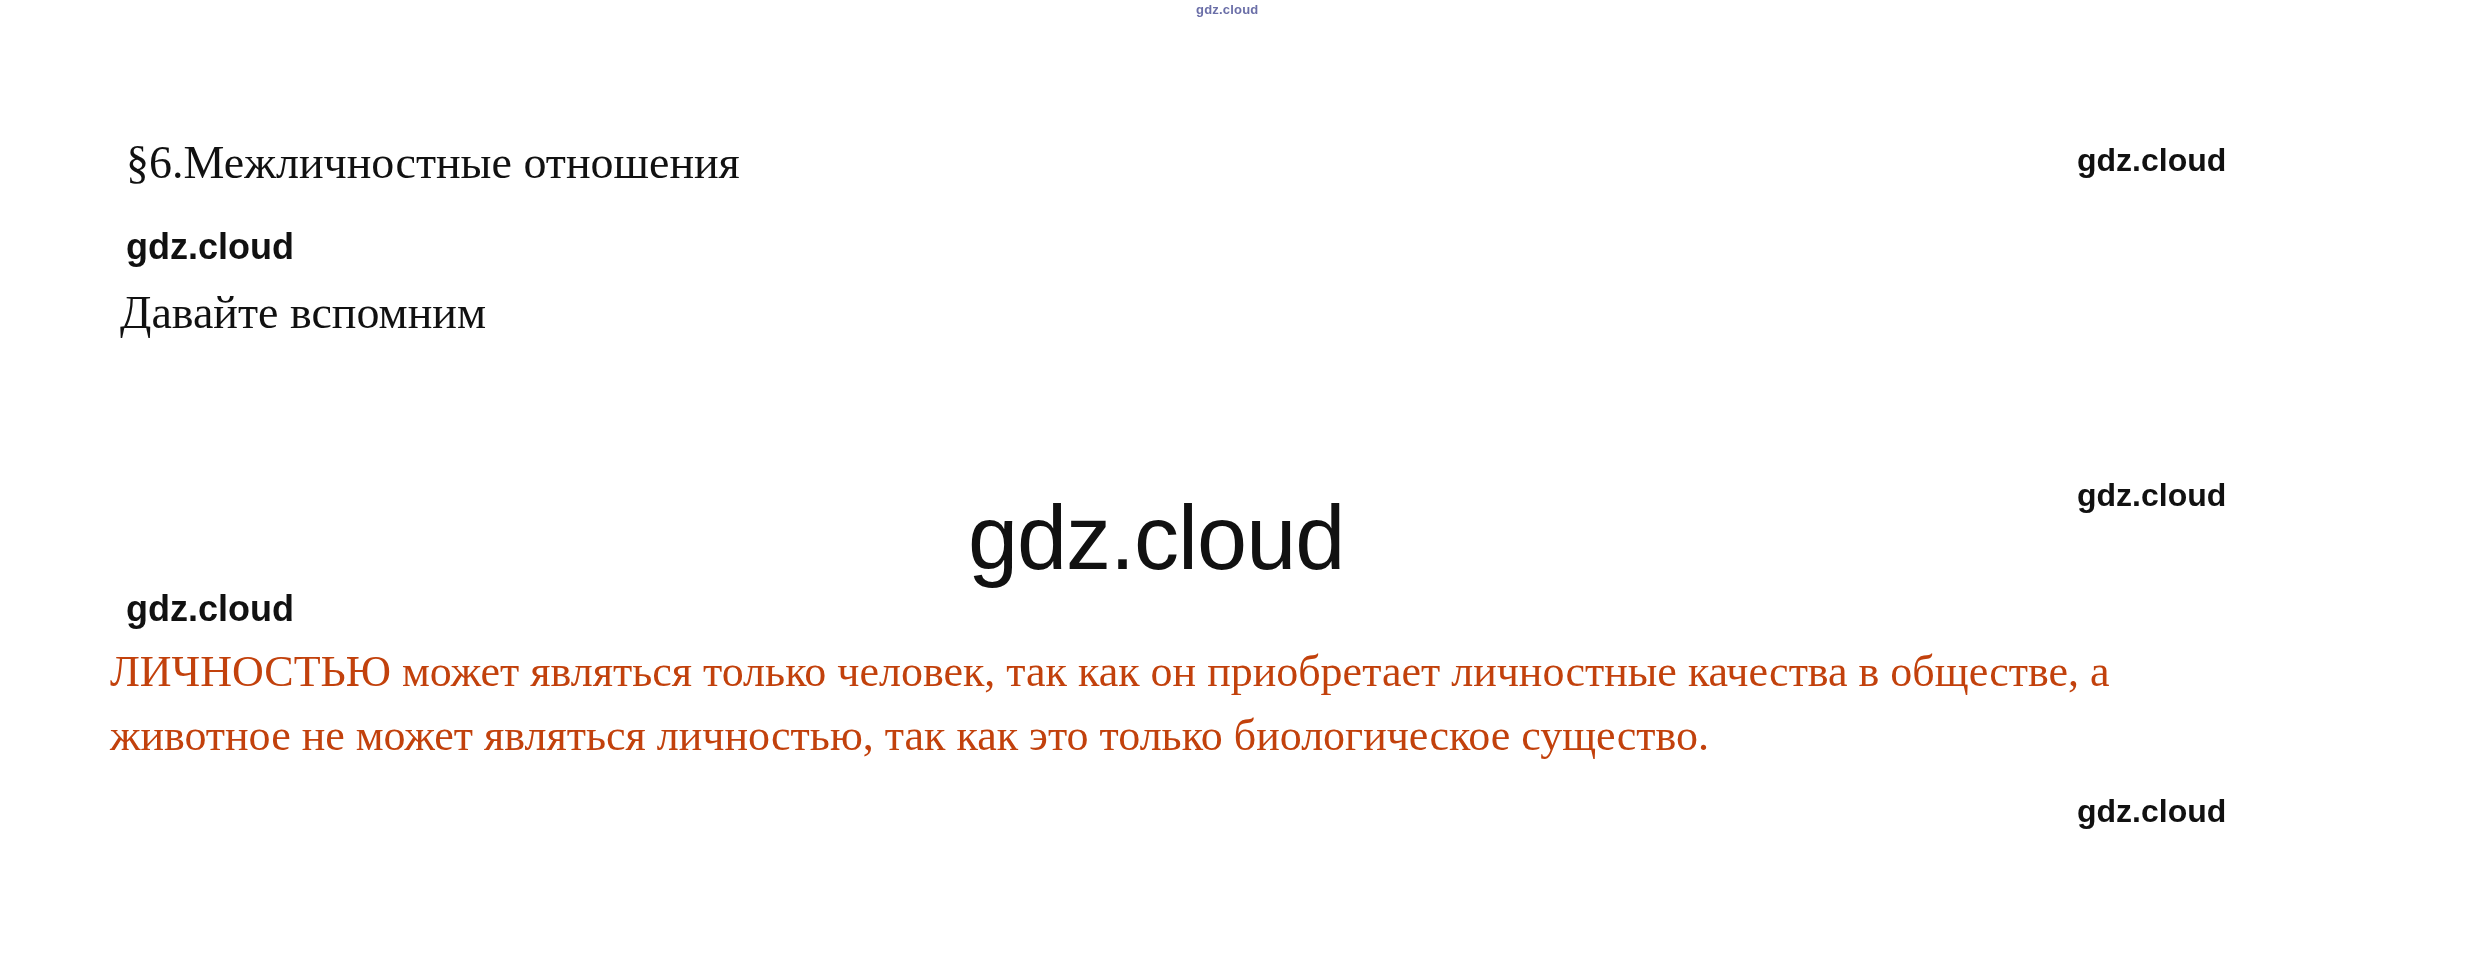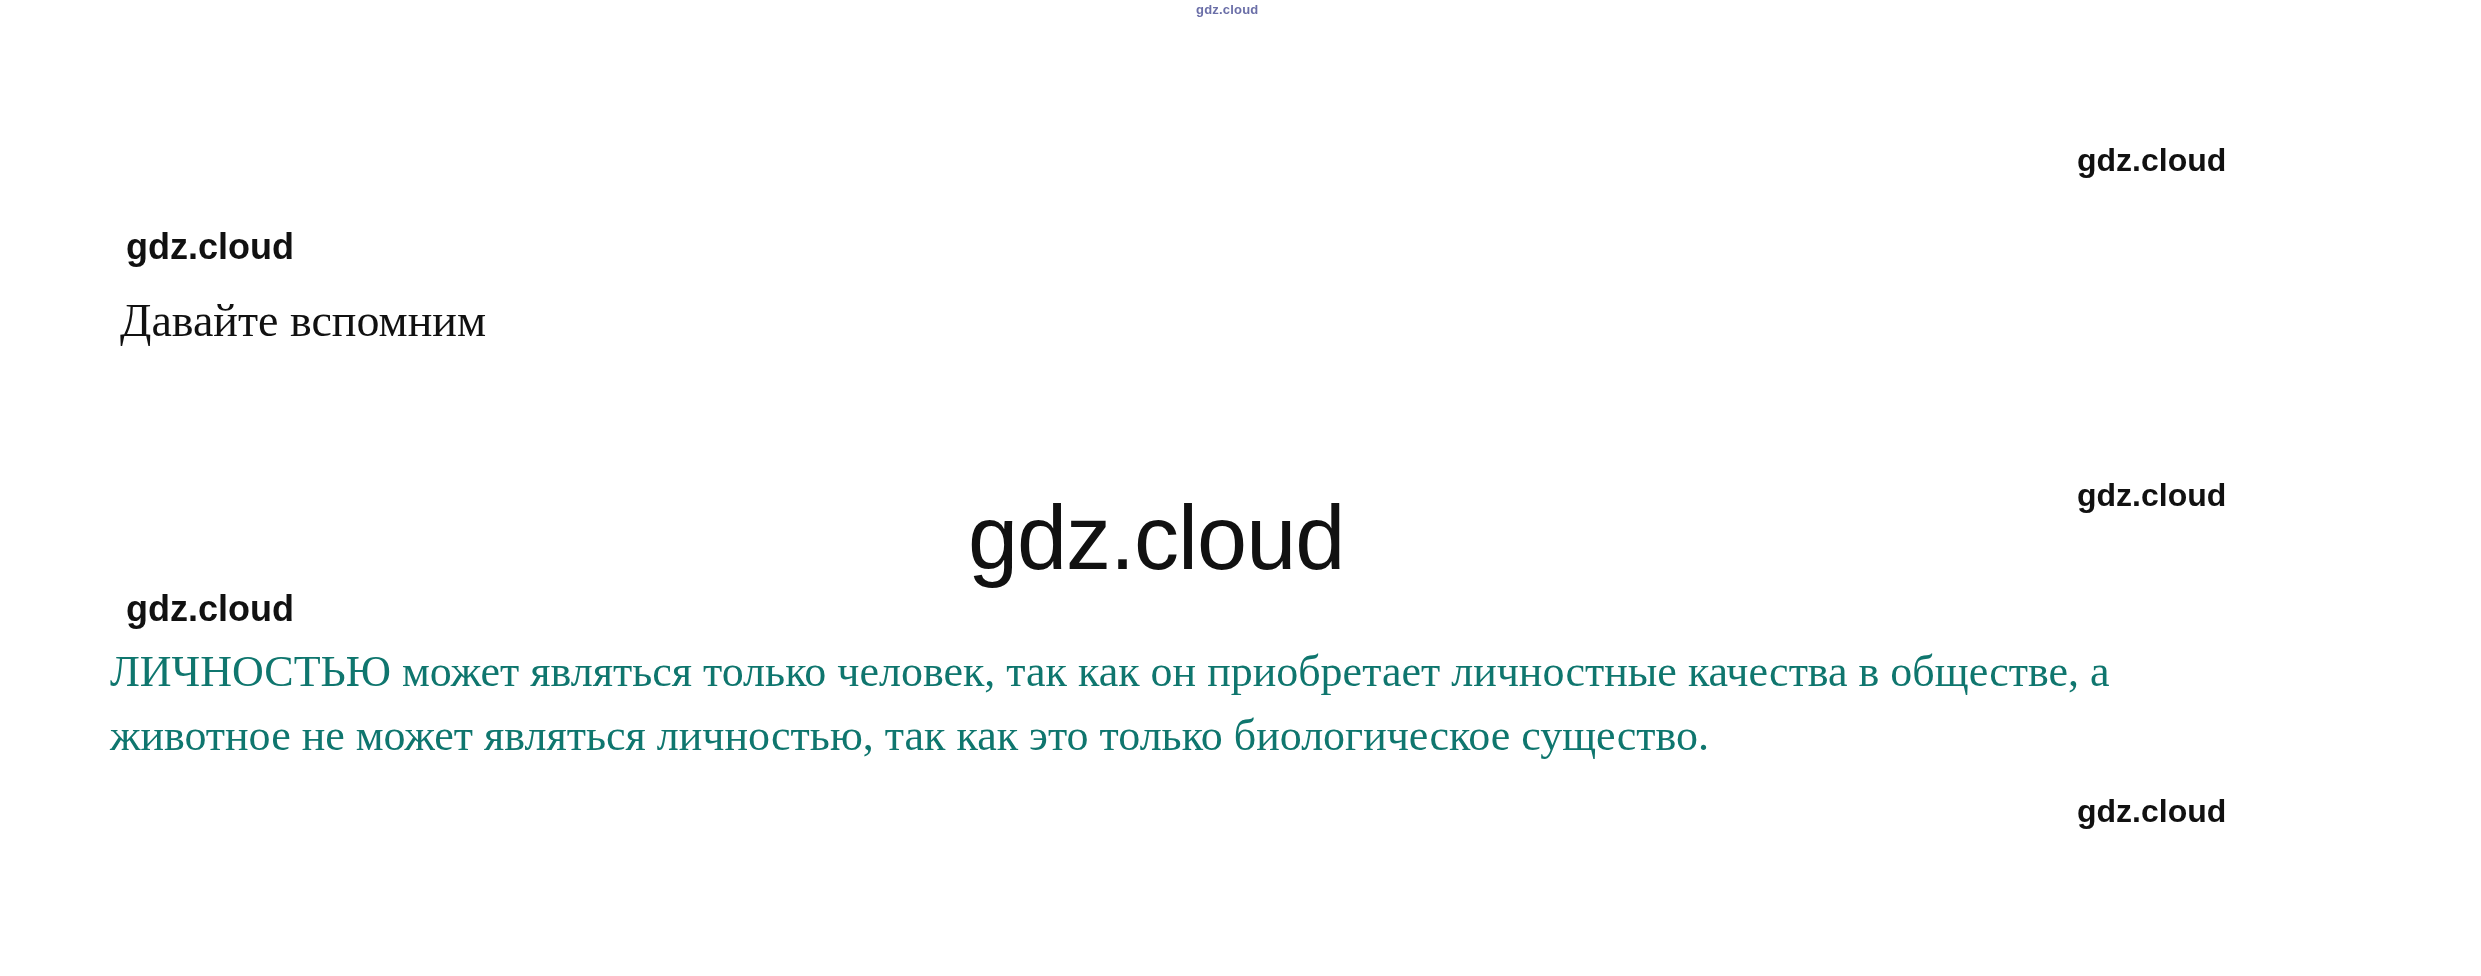--- a/index.html
+++ b/index.html
@@ -59,21 +59,20 @@
 
   .subheading {
     position: absolute;
     left: 120px;
     top: 288px;
     font-family: "Liberation Serif", serif;
     font-size: 46px;
     line-height: 1.1;
     color: #111111;
     white-space: nowrap;
-    margin-top: 8px;
   }
 
   
   .wm-right-1 {
     position: absolute;
     left: 2077px;
     top: 142px;
     font-family: "Liberation Sans", sans-serif;
     font-size: 32px;
     font-weight: 700;
@@ -131,41 +130,42 @@
 
   
   .answer {
     position: absolute;
     left: 110px;
     top: 640px;
     width: 2180px;
     font-family: "Liberation Serif", serif;
     font-size: 44px;
     line-height: 1.45;
-    color: #0f766e;
+    color: #c2410c;
   }
 
   .wm-right-3 {
     position: absolute;
     left: 2077px;
     top: 793px;
     font-family: "Liberation Sans", sans-serif;
     font-size: 32px;
     font-weight: 700;
     color: #111111;
     white-space: nowrap;
   }
 </style>
 </head>
 <body>
 
 <div class="page">
 
   <div class="wm-top">gdz.cloud</div>
 
+  <div class="heading">§6.Межличностные отношения</div>
 
   <div class="wm-left-1">gdz.cloud</div>
 
   <div class="subheading">Давайте вспомним</div>
 
   <div class="wm-right-1">gdz.cloud</div>
 
 
   <div class="wm-right-2">gdz.cloud</div>
 

